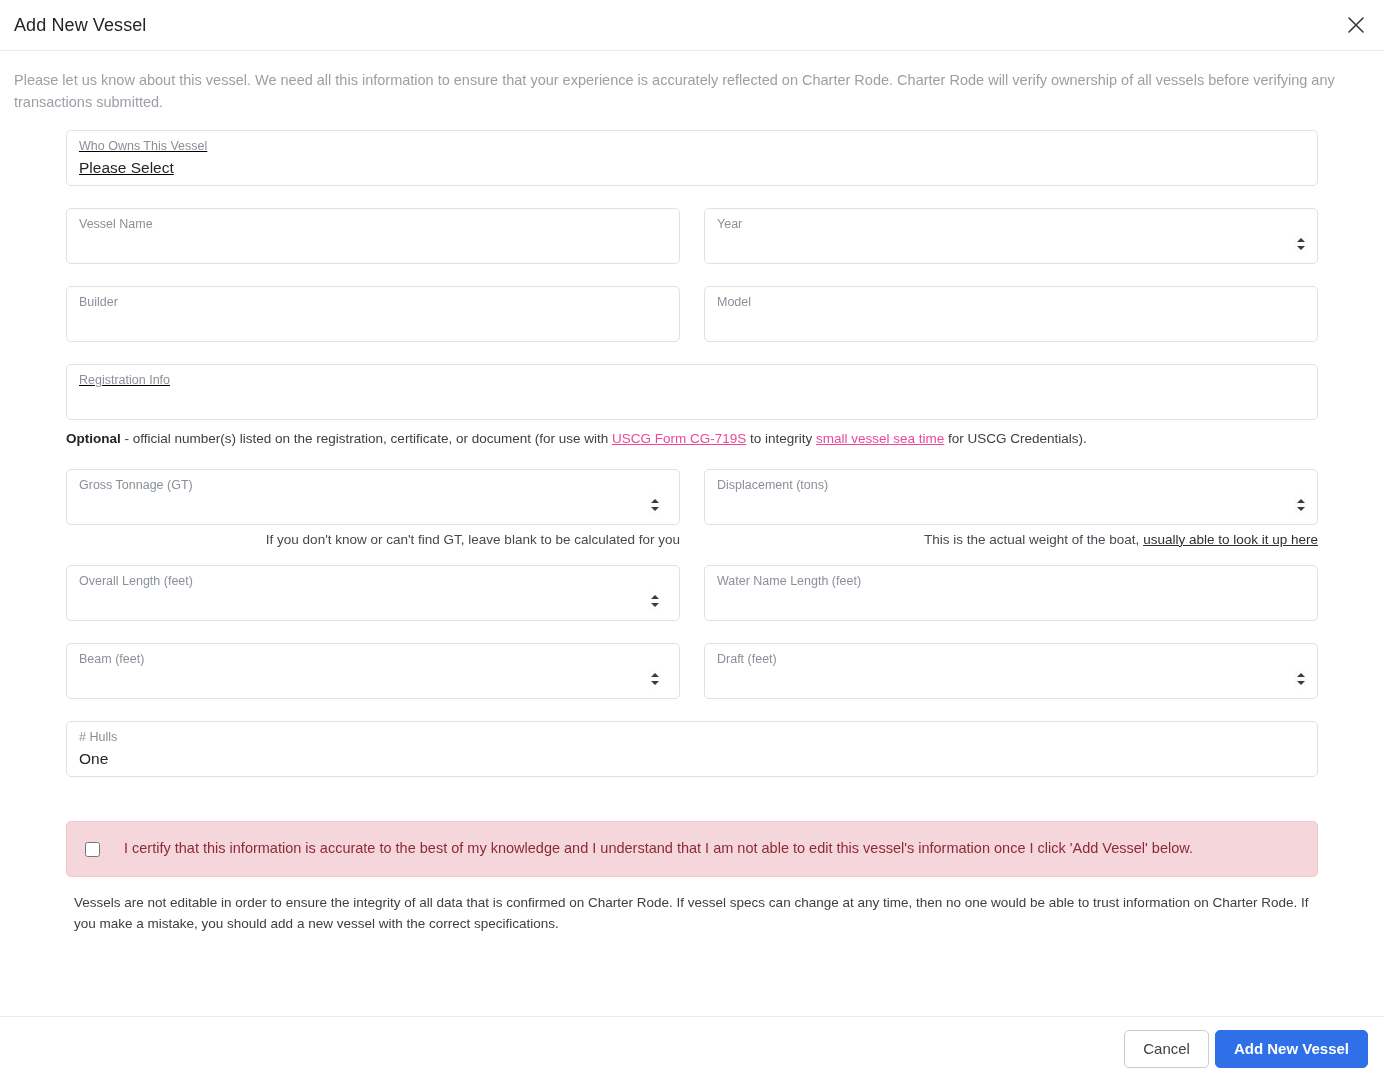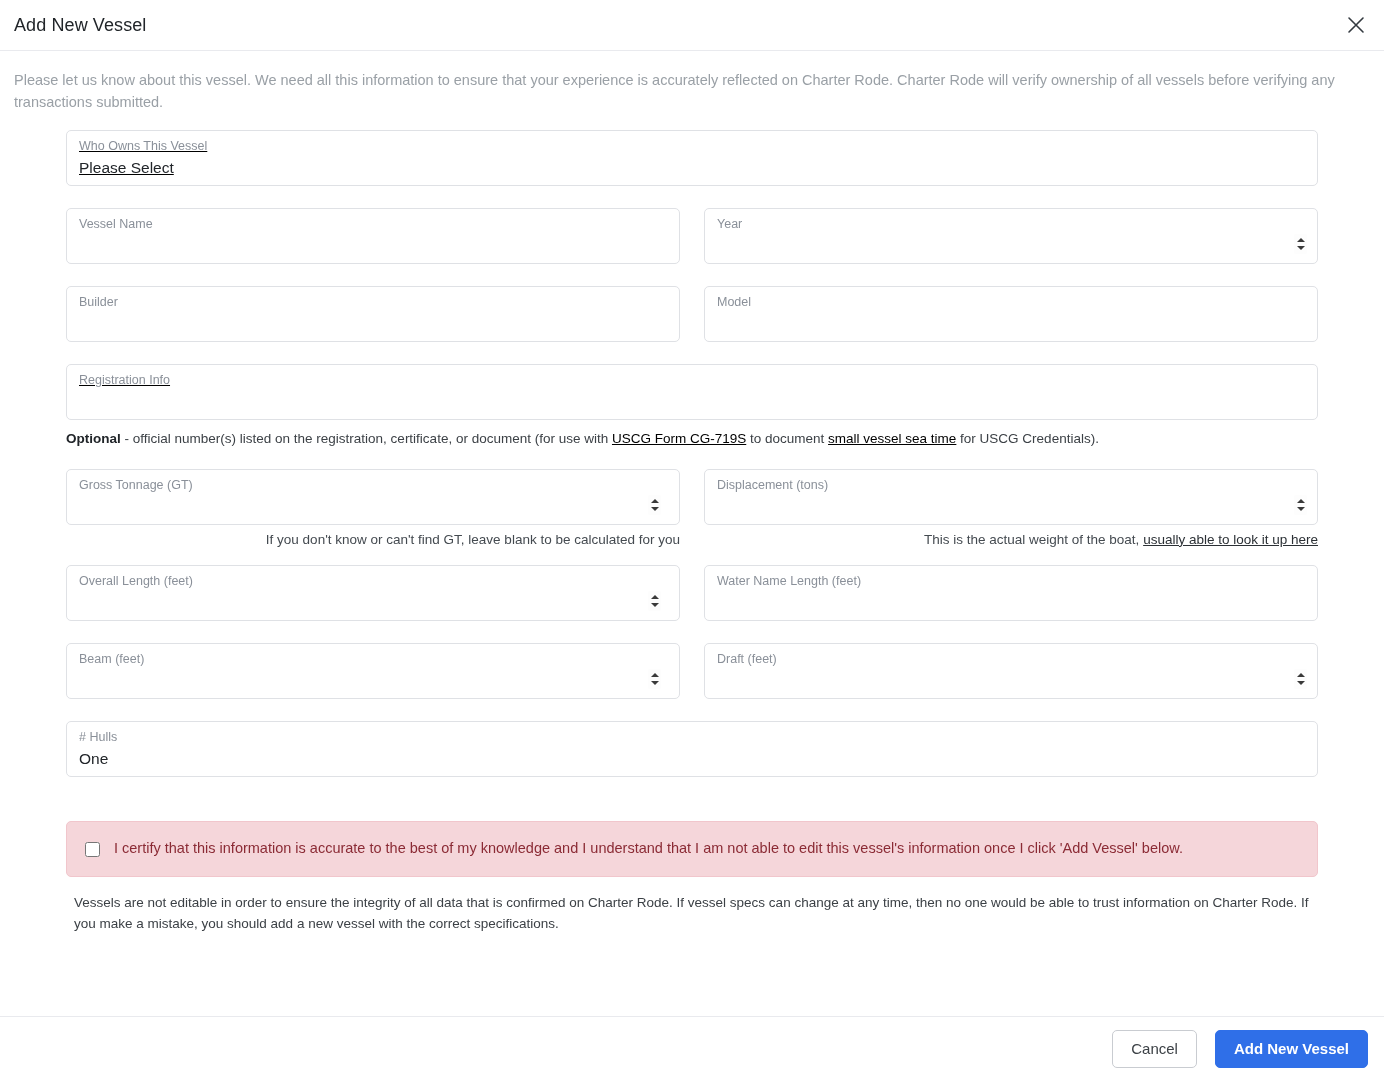--- a/index.html
+++ b/index.html
@@ -163,34 +163,34 @@
     text-decoration: underline;
   }
   .note {
     font-size: 13.5px;
     color: #3c4146;
     line-height: 1.45;
     margin: -13px 0 20px 0;
   }
   .note b { font-weight: 700; color: #212529; }
   .link-blue {
-    color: #000000;
+    color: #ec4899;
     text-decoration: underline;
     cursor: pointer;
   }
 
   
   .alert {
     background: #f5d6da;
     border: 1px solid #f1c6cc;
     border-radius: 5px;
     padding: 17px 18px;
     display: flex;
     align-items: center;
-    gap: 14px;
+    gap: 24px;
     margin: 22px 0 16px 0;
   }
   .alert input[type=checkbox] {
     width: 15px;
     height: 15px;
     margin: 0;
     flex: 0 0 15px;
     accent-color: #8f2a38;
     cursor: pointer;
   }
@@ -207,21 +207,21 @@
     margin: 8px;
   }
 
   
   .modal-footer {
     flex: 0 0 65px;
     border-top: 1px solid #e9eaee;
     display: flex;
     align-items: center;
     justify-content: flex-end;
-    gap: 18px;
+    gap: 6px;
     padding: 0 16px;
   }
   .btn {
     font-family: "Liberation Sans", sans-serif;
     font-size: 15px;
     border-radius: 5px;
     padding: 9px 18px;
     cursor: pointer;
     line-height: 1.2;
   }
@@ -303,21 +303,21 @@
       <div class="row">
         <div class="col col-full">
           <div class="field">
             <span class="field-label">Registration Info</span>
             <input class="field-input" type="text" value="" style="">
           </div>
         </div>
       </div>
 
       <p class="note">
-        <b>Optional</b><span> - official number(s) listed on the registration, certificate, or document (for use with </span><a class="link-blue">USCG Form CG-719S</a><span> to document </span><a class="link-blue">small vessel sea time</a><span> for USCG Credentials).</span>
+        <b>Optional</b><span> - official number(s) listed on the registration, certificate, or document (for use with </span><a class="link-blue">USCG Form CG-719S</a><span> to integrity </span><a class="link-blue">small vessel sea time</a><span> for USCG Credentials).</span>
       </p>
 
       <div class="row">
         <div class="col">
           <div class="field">
             <span class="field-label">Gross Tonnage (GT)</span>
             <input class="field-input" type="text" value="" style="">
             <span class="stepper">
               <span class="caret up"></span>
               <span class="caret down"></span>

